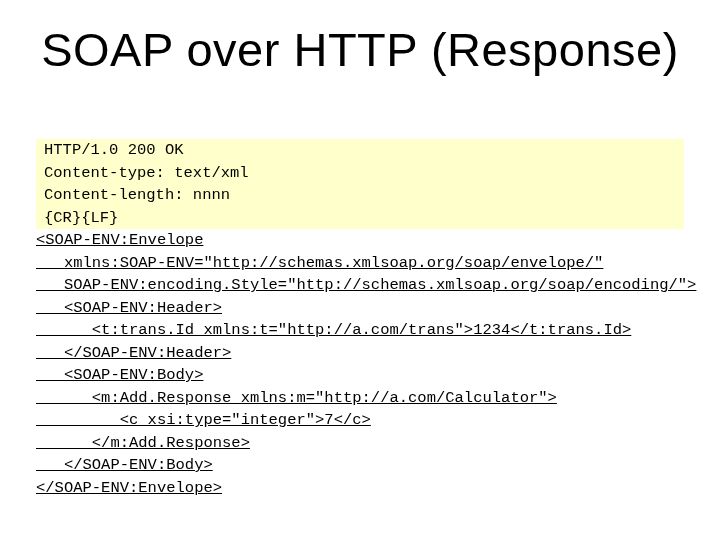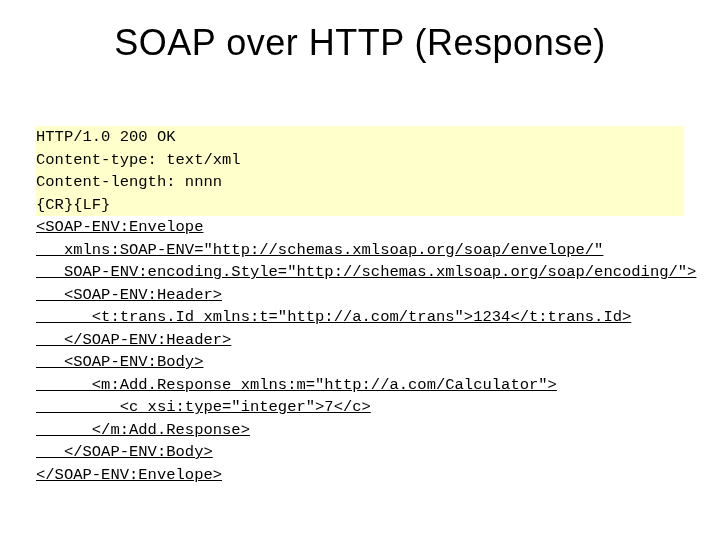--- a/index.html
+++ b/index.html
@@ -11,39 +11,40 @@
     font-family: Arial, Helvetica, sans-serif;
     overflow: hidden;
   }
   .slide {
     width: 720px;
     height: 540px;
     position: relative;
     box-sizing: border-box;
   }
   .title {
-    font-size: 36px;
+    font-size: 47px;
     font-weight: normal;
     color: #000;
     text-align: center;
     padding-top: 22px;
     padding-bottom: 10px;
     letter-spacing: 0.5px;
   }
   .code-block {
     margin: 30px 36px 0 36px;
     font-family: "Courier New", Courier, monospace;
     font-size: 15.5px;
     line-height: 1.45;
     color: #000;
     white-space: pre;
   }
   .hl {
     background: #ffffcc;
     display: block;
+    padding-left: 8px;
   }
   .plain {
     display: block;
     text-decoration: underline;
   }
 </style>
 </head>
 <body>
 
 <div class="slide">

